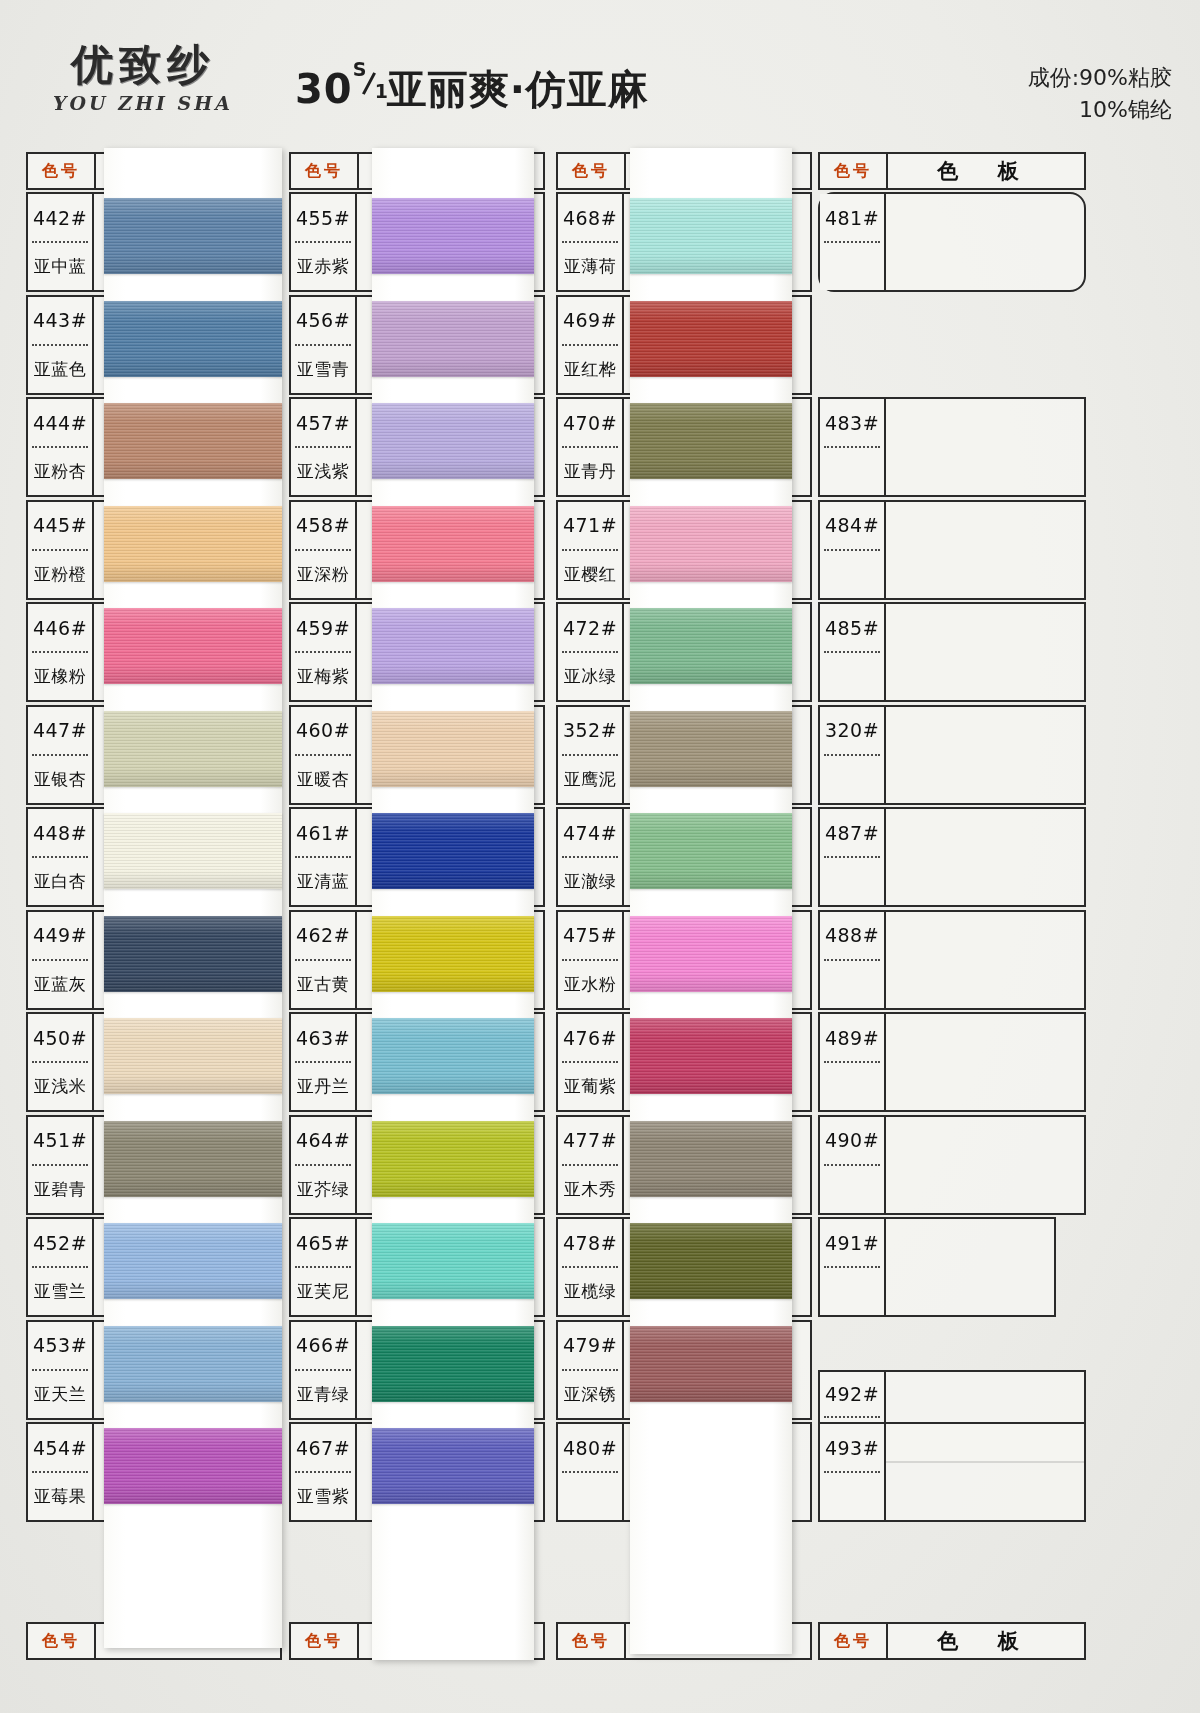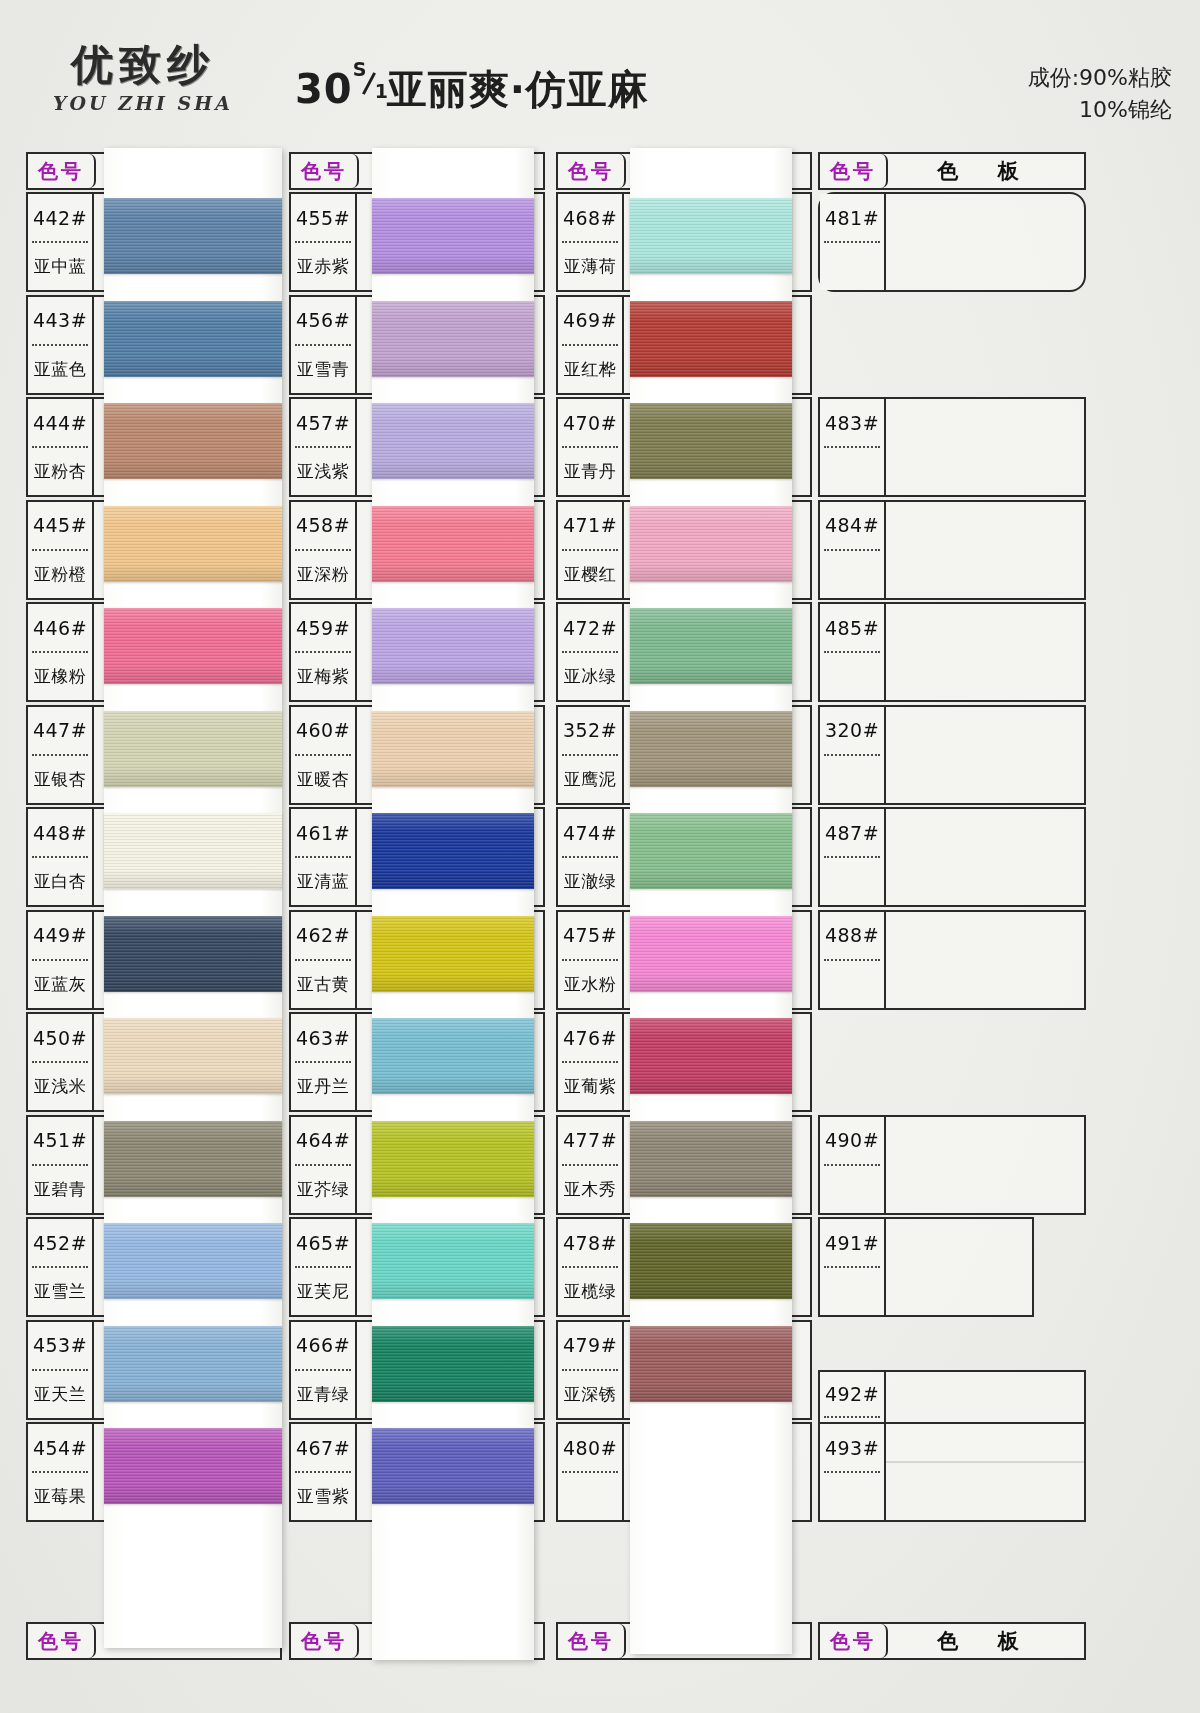--- a/index.html
+++ b/index.html
@@ -53,23 +53,22 @@
   .sheet{position:absolute;left:0;top:0;width:1200px;height:1713px;}
 
   .hdr,.ftr{
     position:absolute;display:flex;align-items:center;
     border:2px solid #2a2a2a;background:#f4f4f1;
     height:38px;box-sizing:border-box;
   }
   .hdr .cell-code,.ftr .cell-code{
     width:66px;height:100%;display:flex;align-items:center;justify-content:center;
     border-right:2px solid #2a2a2a;
-    font-size:20px;font-weight:bold;letter-spacing:3px;color:#a21caf;
+    font-size:16px;font-weight:bold;letter-spacing:3px;color:#c2410c;
     font-family:"DejaVu Sans","Liberation Sans",sans-serif;
-    border-radius:7px;
   }
   .hdr .cell-swatch,.ftr .cell-swatch{
     flex:1;height:100%;display:flex;align-items:center;justify-content:center;
     font-size:21px;font-weight:bold;letter-spacing:16px;color:#111;
     font-family:"DejaVu Sans","Liberation Sans",sans-serif;
   }
 
   .row{
     position:absolute;
     border:2px solid #2a2a2a;
@@ -541,29 +540,37 @@
       <div class="swatchcell"></div>
     </div>
     <div class="row" style="left: 818px; top: 909.5px; width: 268px; height: 100px; z-index: 2;">
       <div class="lbl">
         <div class="num">488#</div>
         <div class="sep"></div>
         <div class="nm"></div>
       </div>
       <div class="swatchcell"></div>
     </div>
+    <div class="row" style="left: 818px; top: 1012px; width: 268px; height: 100px; z-index: 2;">
+      <div class="lbl">
+        <div class="num">489#</div>
+        <div class="sep"></div>
+        <div class="nm"></div>
+      </div>
+      <div class="swatchcell"></div>
+    </div>
     <div class="row" style="left: 818px; top: 1114.5px; width: 268px; height: 100px; z-index: 2;">
       <div class="lbl">
         <div class="num">490#</div>
         <div class="sep"></div>
         <div class="nm"></div>
       </div>
       <div class="swatchcell"></div>
     </div>
-    <div class="row" style="left: 818px; top: 1217px; width: 216px; height: 100px; z-index: 2;">
+    <div class="row" style="left: 818px; top: 1217px; width: 238px; height: 100px; z-index: 2;">
       <div class="lbl">
         <div class="num">491#</div>
         <div class="sep"></div>
         <div class="nm"></div>
       </div>
       <div class="swatchcell"></div>
     </div>
     <div class="row" style="left: 818px; top: 1370px; width: 268px; height: 93px; z-index: 2;">
       <div class="lbl">
         <div class="num">492#</div>

